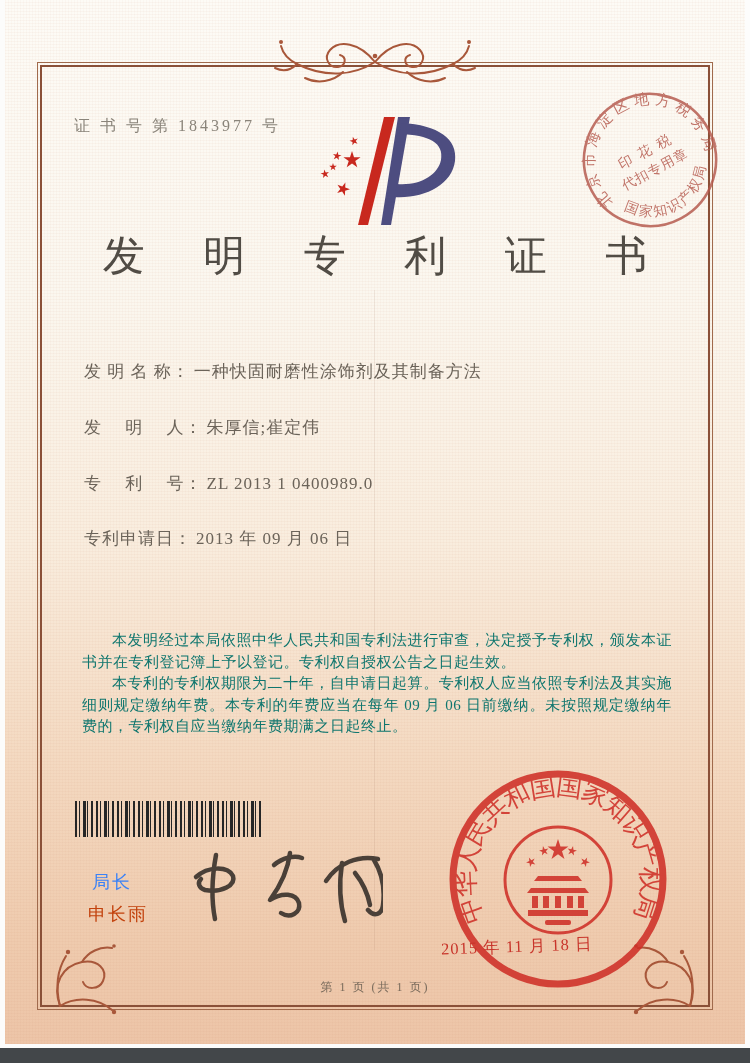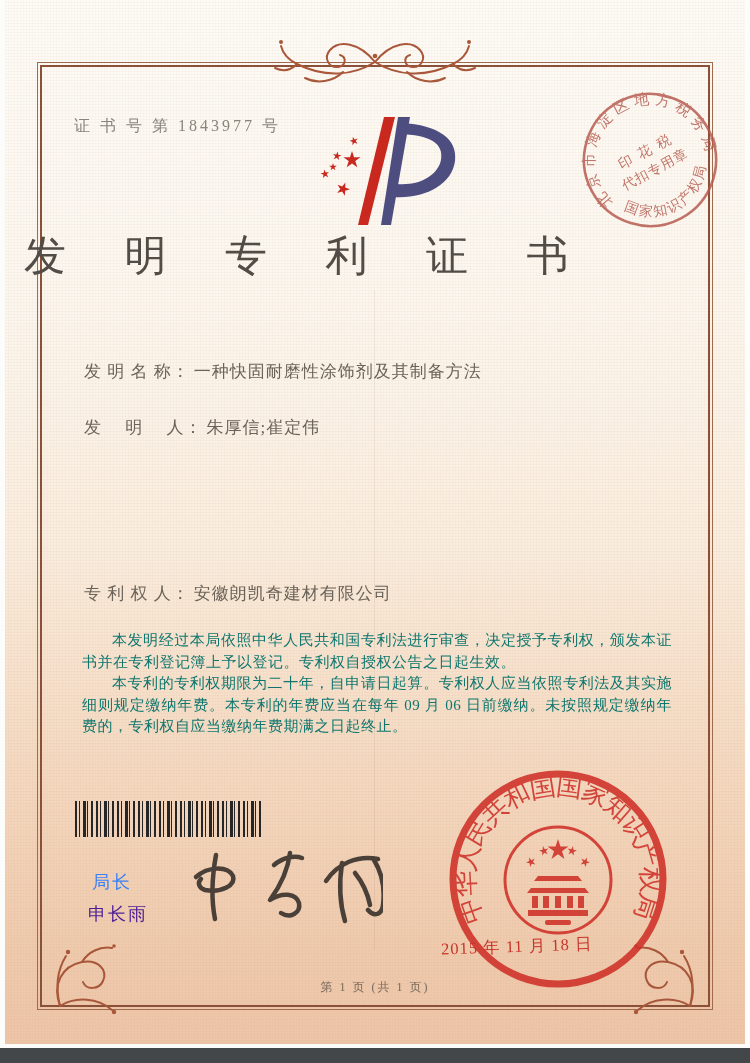--- a/index.html
+++ b/index.html
@@ -17,42 +17,42 @@
   .frame-inner{position:absolute;inset:2px;border:2px solid #8a5038;}
   
   .ornament-top{position:absolute;left:253px;top:32px;width:244px;height:62px;}
   .flourish{position:absolute;width:126px;height:84px;}
   .flourish.bl{left:44px;top:934px;}
   .flourish.br{left:580px;top:934px;transform:scale(-1,1);}
   
   .cert-no{position:absolute;left:74px;top:116px;font-size:16px;letter-spacing:3px;color:#8a847a;}
   .tax-stamp{position:absolute;left:575px;top:85px;width:150px;height:150px;opacity:.82;}
   .logo{position:absolute;left:292px;top:113px;width:170px;height:115px;}
-  .title{position:absolute;left:0;top:228px;width:750px;font-size:42px;
+  .title{position:absolute;left:0;top:228px;width:750px;text-align:center;font-size:42px;
          color:#514c45;letter-spacing:24px;padding-left:24px;box-sizing:border-box;}
   
   .field{position:absolute;left:84px;font-size:17px;color:#6b6359;letter-spacing:1px;white-space:nowrap;margin-top:35px;}
   .f0{top:325px}.f1{top:381px}.f2{top:437px}.f3{top:492px}.f4{top:547px}.f5{top:596px}
   .field .lab{margin-right:4px;}
   
   .body-text{position:absolute;left:82px;top:630px;width:590px;}
   .body-text p{margin:0;font-size:15px;line-height:21.6px;color:#0f766e;text-indent:2em;
                letter-spacing:.5px;text-align:justify;}
   
   .barcode{position:absolute;left:75px;top:801px;width:188px;height:36px;
     background:repeating-linear-gradient(90deg,
       #262626 0 2px,transparent 2px 4px,
       #262626 4px 5px,transparent 5px 8px,
       #262626 8px 11px,transparent 11px 12px,
       #262626 12px 13px,transparent 13px 16px,
       #262626 16px 18px,transparent 18px 21px);}
   
   .officer-title{position:absolute;left:92px;top:870px;font-size:18px;color:#3b82f6;
                  font-family:Liberation Sans, sans-serif;letter-spacing:2px;}
-  .officer-name{position:absolute;left:88px;top:902px;font-size:18px;color:#4c1d95;
+  .officer-name{position:absolute;left:88px;top:902px;font-size:18px;color:#c2410c;
                 font-family:"Liberation Sans","DejaVu Sans",sans-serif;letter-spacing:2px;}
   .signature{position:absolute;left:178px;top:843px;width:205px;height:90px;}
   
   .seal{position:absolute;left:443px;top:764px;width:230px;height:230px;opacity:.88;}
   .seal-date{position:absolute;left:441px;top:935px;width:200px;font-size:16.5px;color:#c8352b;
              letter-spacing:1px;transform:rotate(-2deg);white-space:nowrap;}
   
   .footer{position:absolute;left:0;top:979px;width:750px;text-align:center;font-size:12px;
           color:#77695a;letter-spacing:2px;}
   
@@ -161,22 +161,25 @@
   </svg>
 
   <div class="title">发 明 专 利 证 书</div>
 
   <div class="field f0">
     <span class="lab">发 明 名 称：</span><span>一种快固耐磨性涂饰剂及其制备方法</span>
   </div>
   <div class="field f1">
     <span class="lab">发　 明　 人：</span><span>朱厚信;崔定伟</span>
   </div>
-  <div class="field f4">
-    <span class="lab">专 利 权 人：</span><span>安徽朗凯奇建材有限公司</span>
+  <div class="field f2">
+    <span class="lab">专　 利　 号：</span><span>ZL 2013 1 0400989.0</span>
+  </div>
+  <div class="field f3">
+    <span class="lab">专利申请日：</span><span>2013 年 09 月 06 日</span>
   </div>
 
   <div class="body-text">
     <p>本发明经过本局依照中华人民共和国专利法进行审查，决定授予专利权，颁发本证书并在专利登记簿上予以登记。专利权自授权公告之日起生效。</p>
     <p>本专利的专利权期限为二十年，自申请日起算。专利权人应当依照专利法及其实施细则规定缴纳年费。本专利的年费应当在每年 09 月 06 日前缴纳。未按照规定缴纳年费的，专利权自应当缴纳年费期满之日起终止。</p>
   </div>
 
   <div class="barcode"></div>
 
   <div class="officer-title">局长</div>

